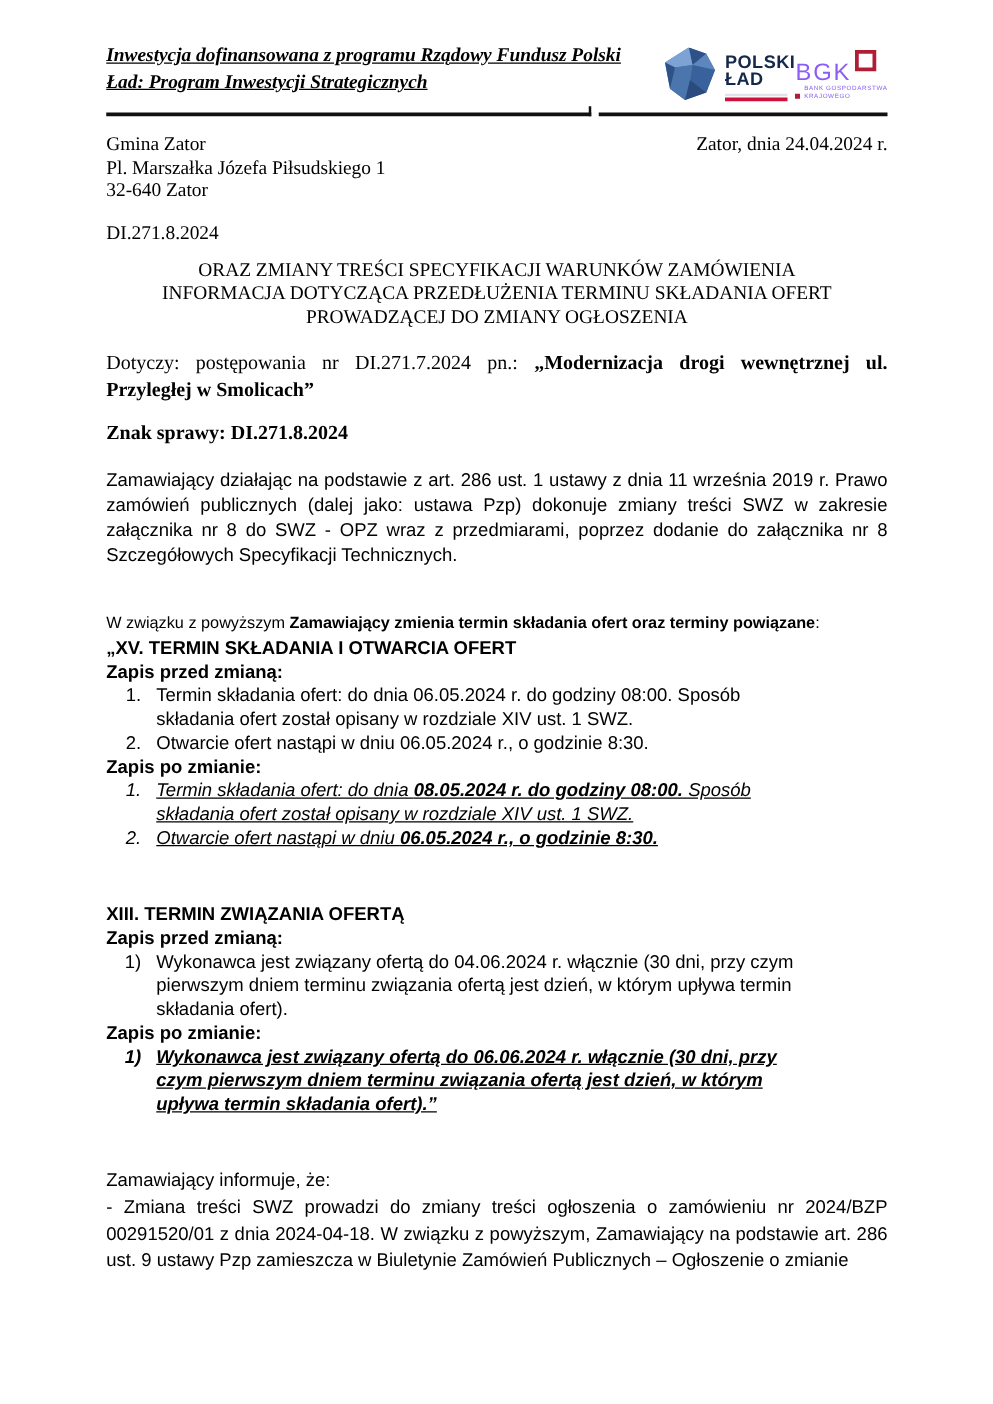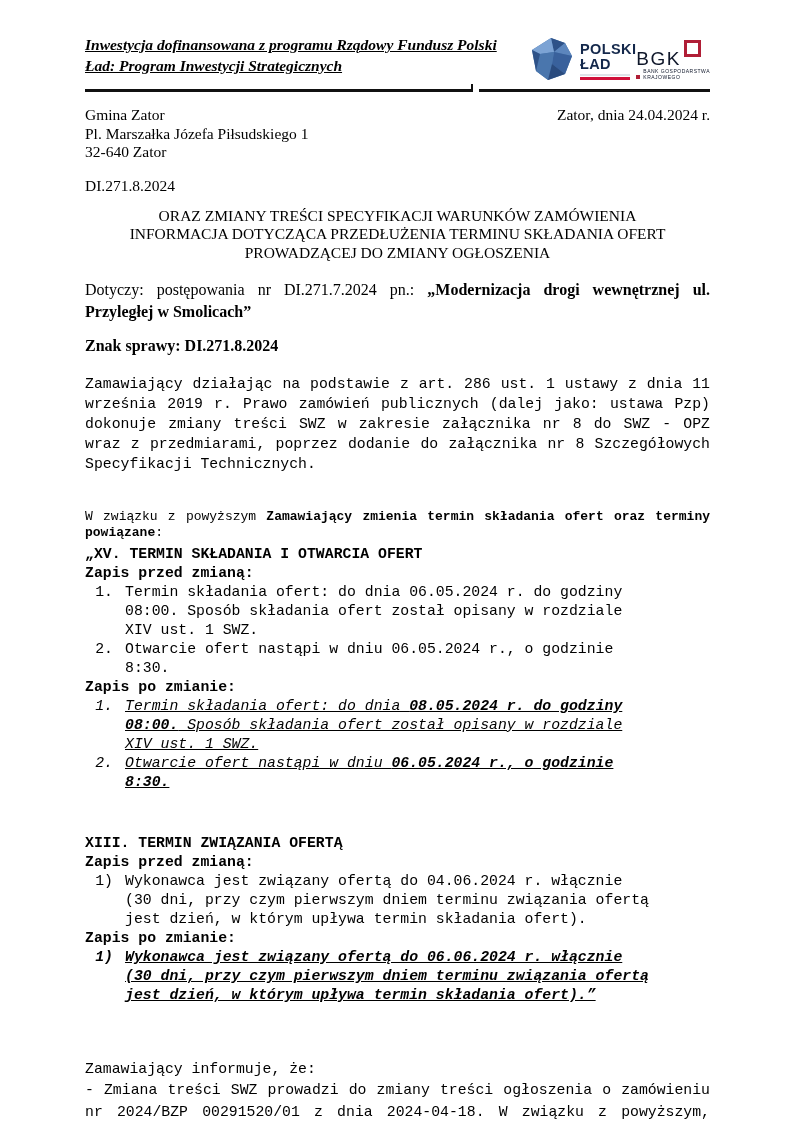--- a/index.html
+++ b/index.html
@@ -26,57 +26,57 @@
   .polski-lad { display:flex; align-items:center; gap:8px; }
   .pl-text-wrap { display:flex; flex-direction:column; }
   .pl-word {
     font-family:"Liberation Sans", sans-serif;
     font-weight:700; color:#14284b;
     font-size:14.5px; line-height:14.5px; letter-spacing:0.4px;
   }
   .pl-stripes { width:50px; margin-top:3px; }
   .stripe-white { height:2px; background:#dfe3e8; }
   .stripe-red   { height:3px; background:#d0103a; margin-top:1px; }
-  .bgk { font-family:"Liberation Sans", sans-serif; color:#0f172a; margin-top:12px; }
+  .bgk { font-family:"Liberation Sans", sans-serif; color:#8b5cf6; margin-top:12px; }
   .bgk-top { display:flex; align-items:flex-start; gap:3px; }
   .bgk-abbr { font-size:19px; line-height:17px; letter-spacing:1.5px; font-weight:400; }
   .bgk-square { width:11px; height:11px; border:3.5px solid #b01e36; margin-top:-10px; }
   .bgk-sub { display:flex; gap:3px; margin-top:2px; align-items:flex-end; }
   .bgk-dot { width:4px; height:4px; background:#b01e36; margin-bottom:1px; }
   .bgk-sub-text { font-size:5px; line-height:5.5px; letter-spacing:0.5px; }
   .header-rule { display:flex; margin-top:5px; }
   .rule-left { position:relative; width:62%; height:3px; background:#111; }
   .rule-left::after { content:""; position:absolute; right:0; bottom:0; width:2px; height:8px; background:#111; }
   .rule-gap { width:6px; }
   .rule-right { flex:1; height:3px; background:#111; }
   
   .address-row { display:flex; justify-content:space-between; margin-top:14px; font-size:15.5px; line-height:18.5px; }
   .case-ref { margin-top:15px; font-size:15.5px; }
   
   .doc-title { margin-top:12px; text-align:center; font-size:15.5px; line-height:18.5px; }
   .subject { margin-top:17px; text-align:justify; font-size:16px; line-height:22px; }
   .seg-b { font-weight:700; }
   .case-label { margin-top:14px; font-size:16px; font-weight:700; }
   
-  .sans { font-family:Liberation Mono, monospace; }
+  .sans { font-family:Liberation Sans, sans-serif; }
   .intro-par { margin-top:19px; text-align:justify; font-size:14.8px; line-height:20px; }
   .intro-note { text-align:justify; font-size:13px; line-height:16px;margin-top:35px; }
   .swz-heading { margin-top:15px; font-weight:700; text-decoration:underline; font-size:19px; }
   .sec-title { font-weight:700; font-size:14.8px; line-height:19px; margin-top:4px; }
   .zapis-label { font-weight:700; font-size:14.8px; line-height:19px; }
   .li { display:flex; font-size:14.8px; line-height:19px; }
   .li .marker { flex:0 0 28px; text-align:right; }
   .li .mgap { flex:0 0 12px; }
   .li .txt { max-width:528px; }
   .after-xv .marker { font-style:italic; }
   .after-xv .txt { font-style:italic; text-decoration:underline; }
   .after-xiii .marker { font-style:italic; font-weight:700; }
   .after-xiii .txt { font-style:italic; font-weight:700; text-decoration:underline; }
   .sec2 { margin-top:42px; }
-  .closing { margin-top:53px; }
+  .closing { margin-top:40px; }
   .closing-line { font-size:14.8px; line-height:22px; }
   .closing-par { text-align:justify; font-size:14.8px; line-height:21.5px; }
 </style>
 </head>
 <body>
 
 <div class="page">
 
   <div class="header-row">
     <div class="funding-note">Inwestycja dofinansowana z programu Rządowy Fundusz Polski Ład: Program Inwestycji Strategicznych</div>

